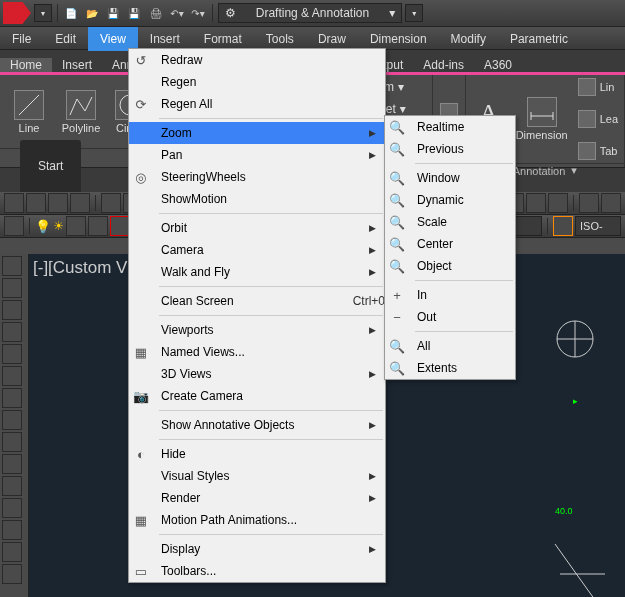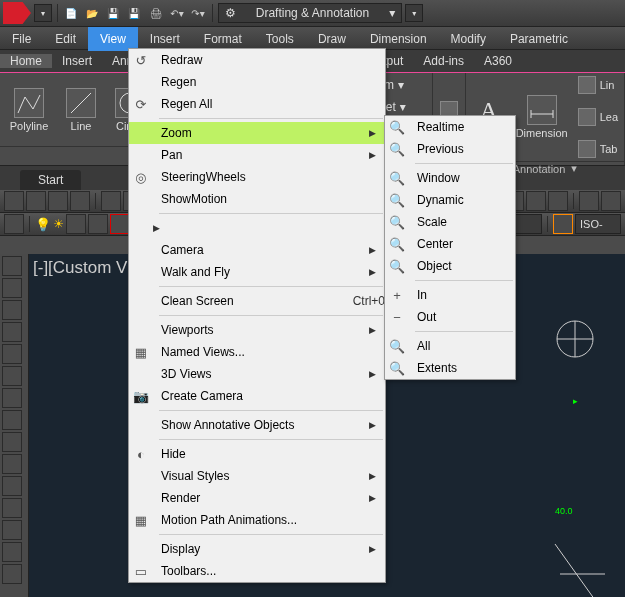--- a/index.html
+++ b/index.html
@@ -6,47 +6,47 @@
 .topbar{height:26px;background:linear-gradient(#505050,#3a3a3a);border-bottom:1px solid #222;display:flex;align-items:center;padding:0 3px;gap:3px}
 .logo{width:28px;height:22px;background:#d71e2b;position:relative;clip-path:polygon(0 0,70% 0,100% 50%,70% 100%,0 100%)}
 .logo::after{content:"";position:absolute;right:-6px;top:6px;border-left:6px solid #d71e2b;border-top:5px solid transparent;border-bottom:5px solid transparent}
 .qbtn{width:18px;height:18px;display:flex;align-items:center;justify-content:center;color:#ccc;font-size:10px}
 .sep{width:1px;height:18px;background:#2a2a2a;margin:0 2px}
 .workspace{height:18px;background:#3a3a3a;border:1px solid #222;padding:0 6px;display:flex;align-items:center;color:#ddd;gap:20px}
 .dropbtn{width:16px;height:16px;background:#3a3a3a;border:1px solid #222;display:flex;align-items:center;justify-content:center;font-size:8px}
 .menubar{height:22px;background:linear-gradient(#505050,#3a3a3a);display:flex;align-items:stretch;border-bottom:1px solid #222}
 .mitem{padding:12px 12px;display:flex;align-items:center;color:#ddd}
 .mitem.active{background:#3b8ee6;color:#fff}
-.ribbontabs{height:22px;background:#3a3a3a;display:flex;align-items:center;border-bottom:1px solid #ec4899}
+.ribbontabs{height:22px;background:#3a3a3a;display:flex;align-items:flex-end;border-bottom:3px solid #ec4899}
 .rtab{padding:0 10px;display:flex;align-items:center;color:#ddd}
 .rtab.active{background:#5a5a5a}
 .ribbon{height:92px;background:#4b4b4b;display:flex;border-bottom:1px solid #222}
 .panel{border-right:1px solid #333;display:flex;flex-direction:column}
 .panel-body{flex:1;display:flex;align-items:center;padding:2px 6px;gap:6px}
 .panel-title{height:18px;font-size:11px;color:#bbb;text-align:center;padding:0 6px;display:flex;align-items:center;justify-content:center;gap:6px;border-top:1px solid #333}
 .bigbtn{display:flex;flex-direction:column;align-items:center;gap:2px;font-size:11px;color:#ddd;width:46px}
 .bigicon{width:28px;height:28px;border:1px solid #888;background:#555;position:relative}
 .stackcol{display:flex;flex-direction:column;gap:12px;font-size:11px}
 .srow{display:flex;align-items:center;gap:4px;height:20px}
 .smicon{width:16px;height:16px;background:#666;border:1px solid #888}
 .doctabs{height:24px;background:#3a3a3a;display:flex;align-items:flex-end;padding-left:20px}
-.doctab{height:20px;padding:0 18px;background:#2a2a2a;display:flex;align-items:center;border-radius:3px 3px 0 0}
+.doctab{height:20px;padding:16px 18px;background:#2a2a2a;display:flex;align-items:center;border-radius:3px 3px 0 0}
 .toolbar-row{height:22px;background:linear-gradient(#555,#3a3a3a);border-bottom:1px solid #222;display:flex;align-items:center;padding:0 4px;gap:2px}
 .tbtn{width:18px;height:18px;background:#4a4a4a;border:1px solid #2a2a2a}
 .tsep{width:1px;height:16px;background:#2a2a2a;margin:0 3px}
 .canvas-area{position:absolute;left:0;top:254px;right:0;bottom:0;display:flex}
 .vtoolbar{width:24px;background:#4a4a4a;border-right:1px solid #222;display:flex;flex-direction:column;gap:2px;padding:2px}
 .canvas{flex:1;background:#1a2530;position:relative;overflow:hidden}
 .viewlabel{position:absolute;top:4px;left:4px;color:#ccc;font-size:17px}
 .drawing{position:absolute;right:10px;top:60px}
 .menu{position:absolute;background:#f0f0f0;border:1px solid #999;color:#000;box-shadow:2px 2px 4px rgba(0,0,0,0.3);font-size:12px}
 .view-menu{left:128px;top:48px;width:256px}
 .zoom-menu{left:384px;top:115px;width:130px}
 .menurow{height:22px;display:flex;align-items:center;position:relative}
-.menurow.hl{background:#bef264}
+.menurow.hl{background:#3b82f6}
 .menuicon{width:24px;display:flex;align-items:center;justify-content:center;color:#555;font-size:13px}
 .menulabel{flex:1;padding-left:8px}
 .menuarrow{width:16px;font-size:9px;color:#333}
 .menushort{padding-right:0;color:#333}
 .menusep{height:1px;background:#ccc;margin:3px 2px 3px 30px}
 .tcombo{height:18px;background:#3a3a3a;border:1px solid #222;padding:0 4px;display:flex;align-items:center;font-size:11px}
 .lightbulb{color:#ffcc00;font-size:13px}
 .sun{color:#ffcc00;font-size:12px}
 </style>
 </head>
@@ -95,29 +95,29 @@
     <div class="rtab">Output</div>
     <div class="rtab">Add-ins</div>
     <div class="rtab">A360</div>
   </div>
 
 <div class="ribbon">
   <div class="panel" style="width:388px">
     <div class="panel-body">
       <div class="bigbtn">
         <div class="bigicon"><svg width="28" height="28">
+              <line x1="4" y1="24" x2="24" y2="4" stroke="#ddd" stroke-width="1"></line>
+            </svg></div>
+        <span>Line</span>
+      </div>
+      <div class="bigbtn">
+        <div class="bigicon"><svg width="28" height="28">
               <polyline points="3,24 10,8 18,20 25,6" stroke="#ddd" fill="none"></polyline>
             </svg></div>
         <span>Polyline</span>
-      </div>
-      <div class="bigbtn">
-        <div class="bigicon"><svg width="28" height="28">
-              <line x1="4" y1="24" x2="24" y2="4" stroke="#ddd" stroke-width="1"></line>
-            </svg></div>
-        <span>Line</span>
       </div>
       <div class="bigbtn" style="width:40px">
         <div class="bigicon"><svg width="28" height="28">
               <circle cx="14" cy="14" r="10" stroke="#ddd" fill="none"></circle>
             </svg></div>
         <span>Circle</span>
       </div>
     </div>
     <div class="panel-title">
         <span>Draw</span>
@@ -286,20 +286,21 @@
       <div class="menuicon">◎</div>
       <div class="menulabel">SteeringWheels</div>
     </div>
     <div class="menurow">
       <div class="menuicon"></div>
       <div class="menulabel">ShowMotion</div>
     </div>
     <div class="menusep"></div>
     <div class="menurow">
       <div class="menuicon"></div>
+      <div class="menulabel">Orbit</div>
       <div class="menuarrow">▶</div>
     </div>
     <div class="menurow">
       <div class="menuicon"></div>
       <div class="menulabel">Camera</div>
       <div class="menuarrow">▶</div>
     </div>
     <div class="menurow">
       <div class="menuicon"></div>
       <div class="menulabel">Walk and Fly</div>

